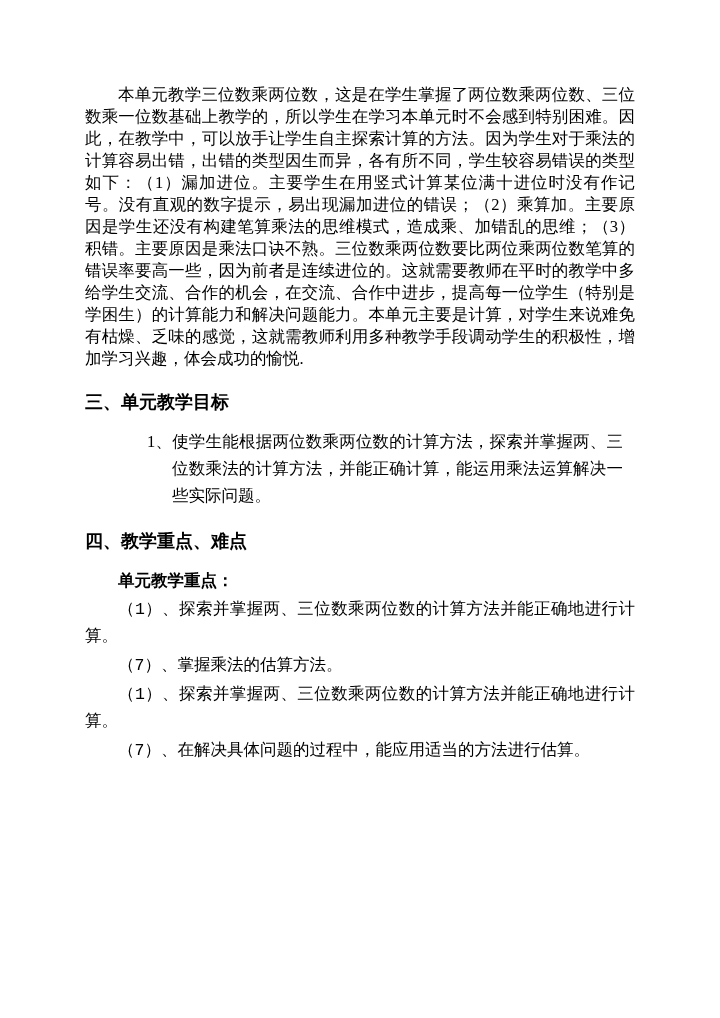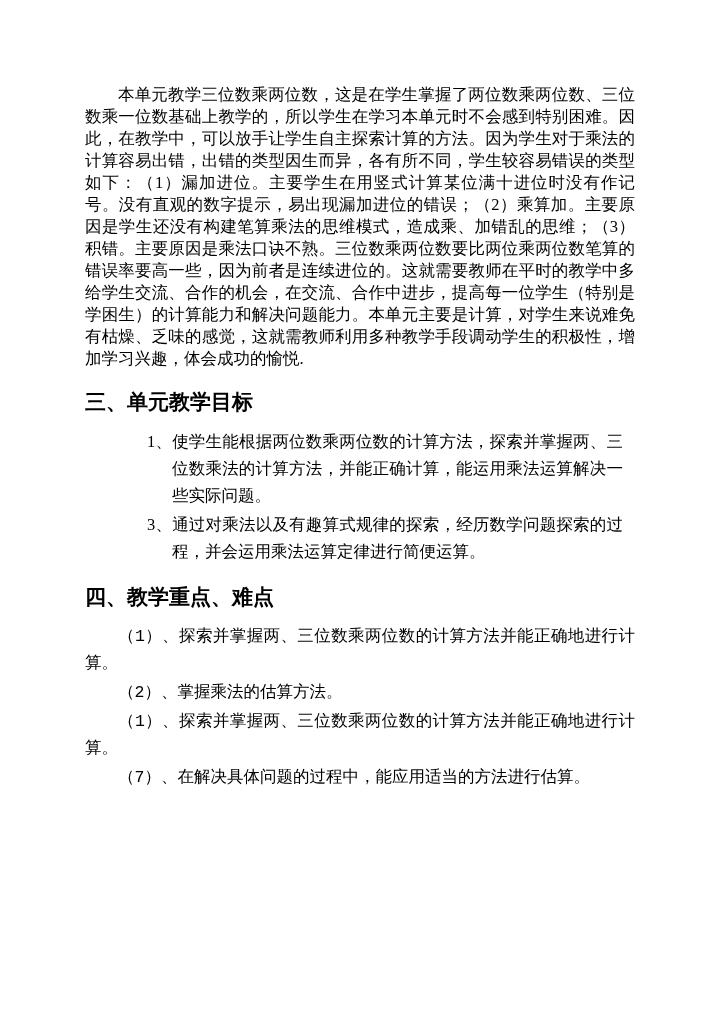--- a/index.html
+++ b/index.html
@@ -27,21 +27,21 @@
   }
   
   .intro {
     line-height: 22px;
     text-indent: 2em;
     margin: 0;
   }
   
   .heading {
     font-weight: bold;
-    font-size: 21px;
+    font-size: 18px;
     line-height: 24px;
     margin: 20px 0 14px 0;
     text-align: left;
   }
   
   .goals {
     margin: 12px;
   }
   .goal {
     line-height: 27px;
@@ -70,27 +70,27 @@
 
 <div class="page">
   <div class="doc">
 
     <p class="intro">本单元教学三位数乘两位数，这是在学生掌握了两位数乘两位数、三位数乘一位数基础上教学的，所以学生在学习本单元时不会感到特别困难。因此，在教学中，可以放手让学生自主探索计算的方法。因为学生对于乘法的计算容易出错，出错的类型因生而异，各有所不同，学生较容易错误的类型如下：（1）漏加进位。主要学生在用竖式计算某位满十进位时没有作记号。没有直观的数字提示，易出现漏加进位的错误；（2）乘算加。主要原因是学生还没有构建笔算乘法的思维模式，造成乘、加错乱的思维；（3）积错。主要原因是乘法口诀不熟。三位数乘两位数要比两位乘两位数笔算的错误率要高一些，因为前者是连续进位的。这就需要教师在平时的教学中多给学生交流、合作的机会，在交流、合作中进步，提高每一位学生（特别是学困生）的计算能力和解决问题能力。本单元主要是计算，对学生来说难免有枯燥、乏味的感觉，这就需教师利用多种教学手段调动学生的积极性，增加学习兴趣，体会成功的愉悦.</p>
 
     <p class="heading">三、单元教学目标</p>
 
     <div class="goals">
       <div class="goal">1、使学生能根据两位数乘两位数的计算方法，探索并掌握两、三位数乘法的计算方法，并能正确计算，能运用乘法运算解决一些实际问题。</div>
-      <div class="goal">3、通过对乘法以及有趣算式规律的探索，经历数学问题探索的过程，并会运用乘法运算定律进行简便运算。</div>
     </div>
 
     <p class="heading">四、教学重点、难点</p>
 
+    <p class="sub-title">单元教学重点：</p>
 
     <p class="point">（1）、探索并掌握两、三位数乘两位数的计算方法并能正确地进行计算。</p>
-    <p class="point">（2）、掌握乘法的估算方法。</p>
+    <p class="point">（7）、掌握乘法的估算方法。</p>
 
 
     <p class="point">（1）、探索并掌握两、三位数乘两位数的计算方法并能正确地进行计算。</p>
     <p class="point">（7）、在解决具体问题的过程中，能应用适当的方法进行估算。</p>
 
   </div>
 </div>
 
 </body></html>

